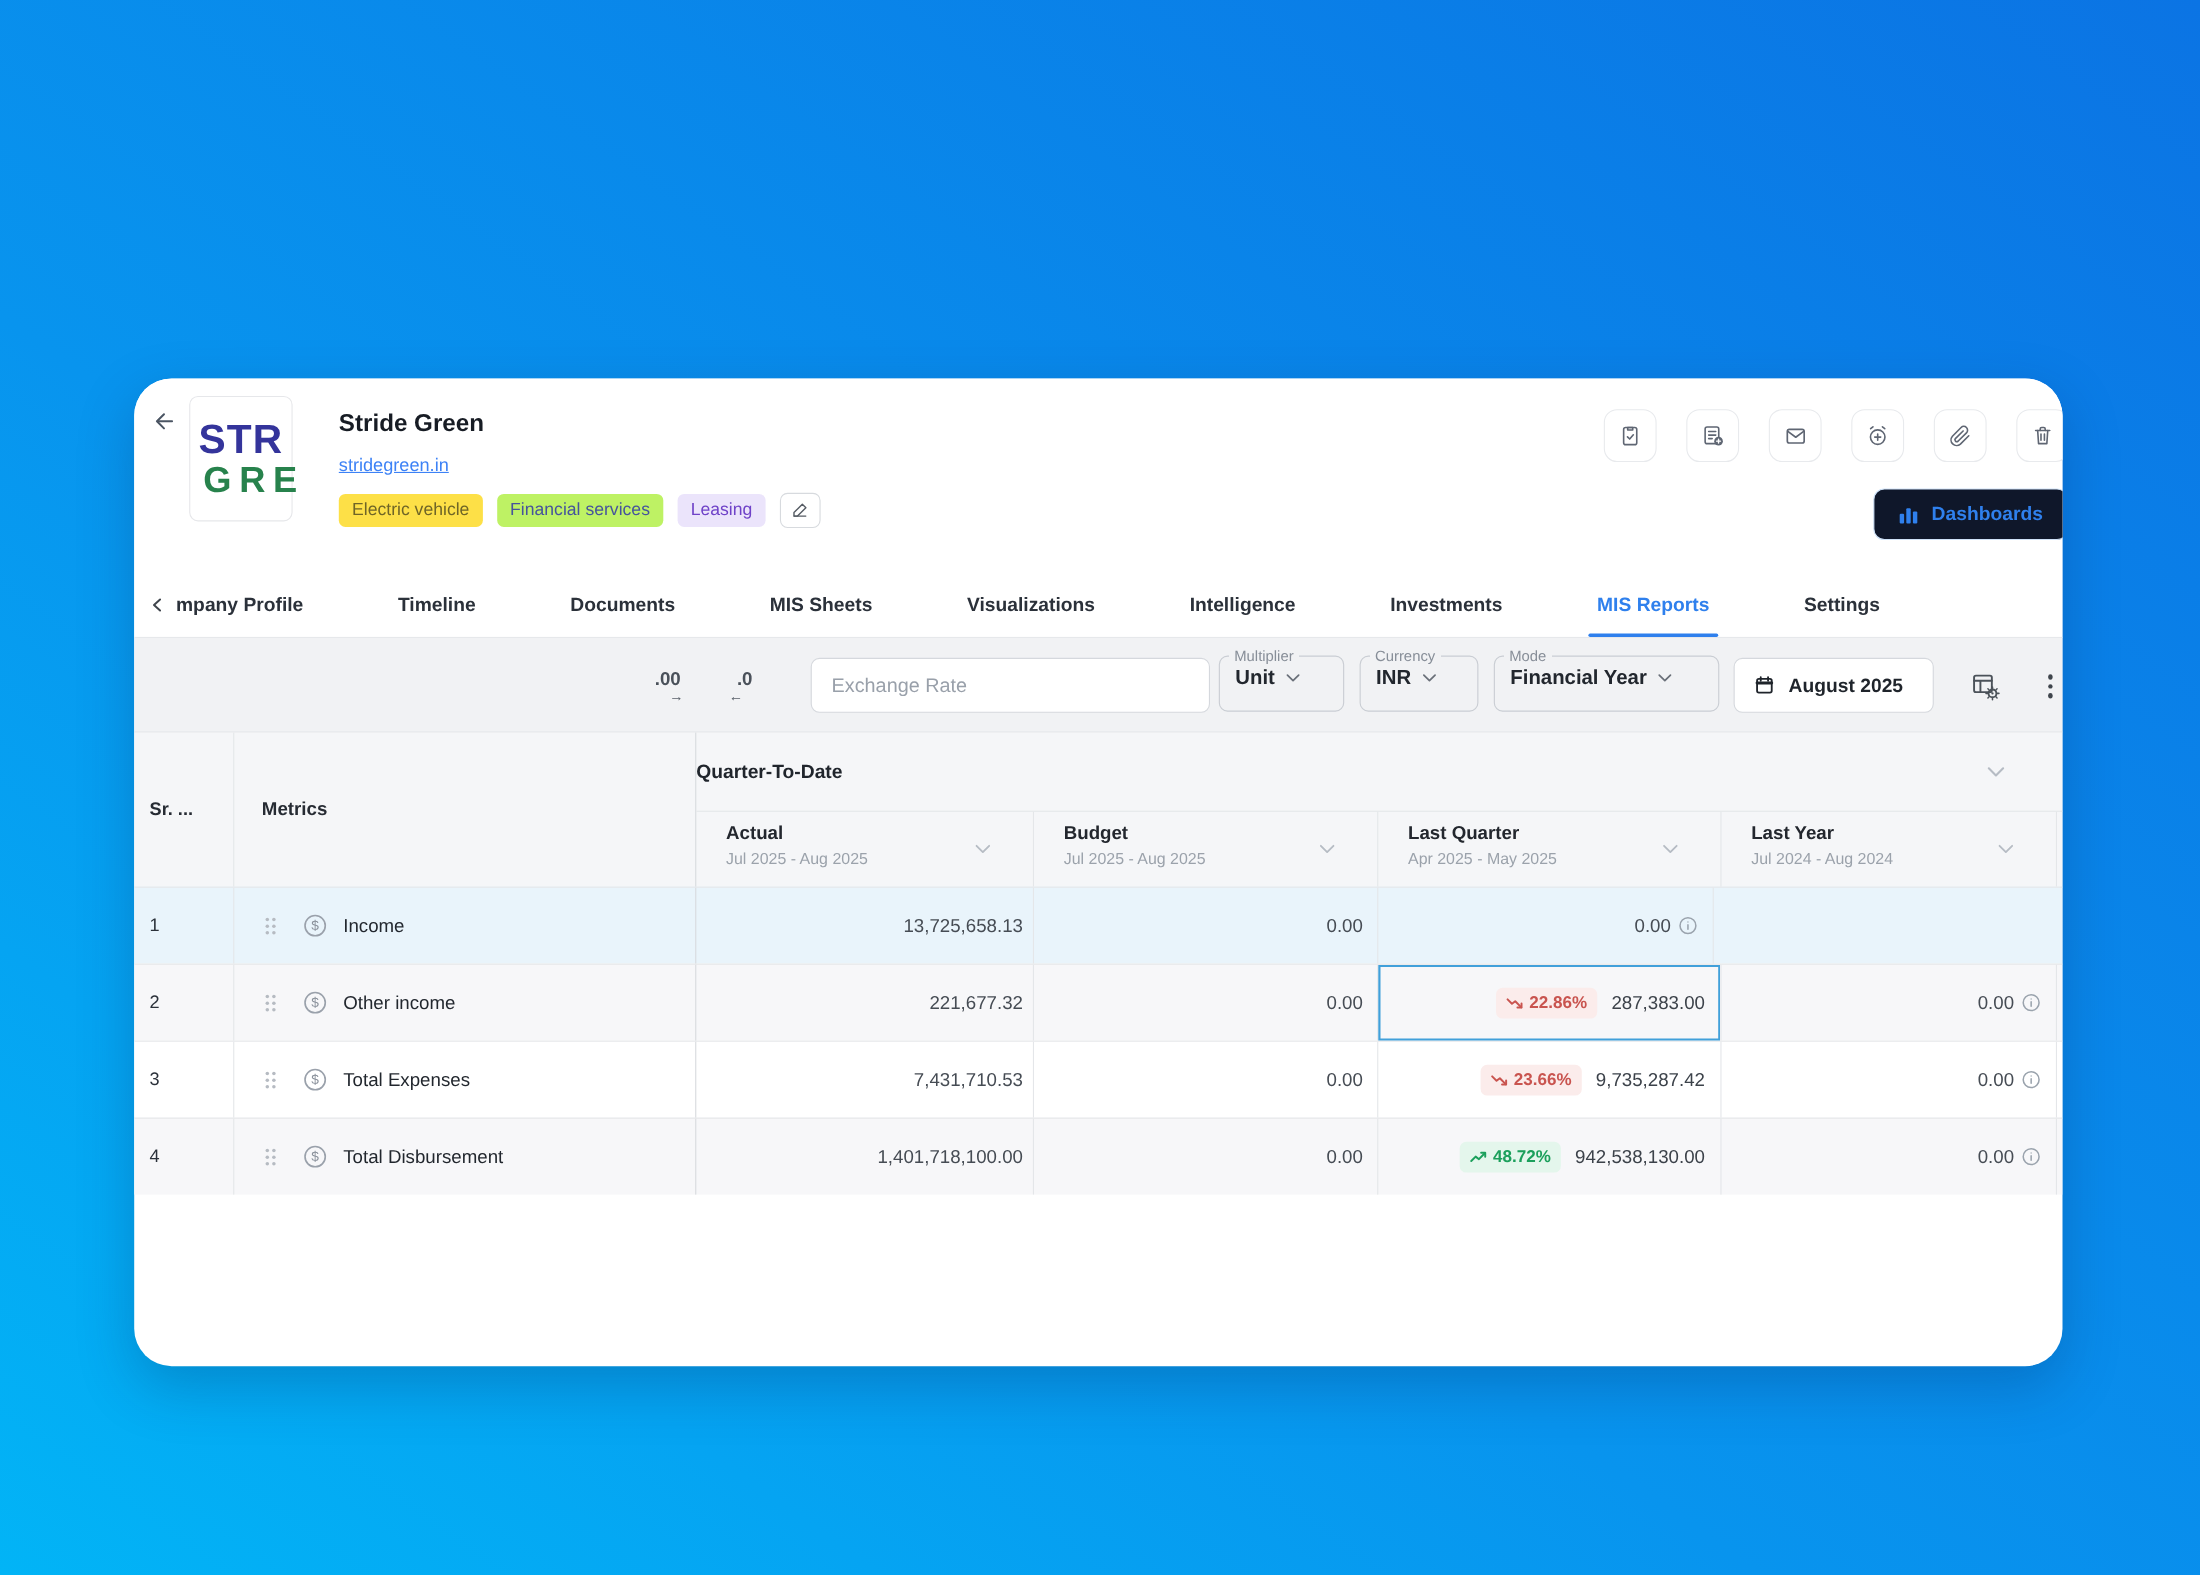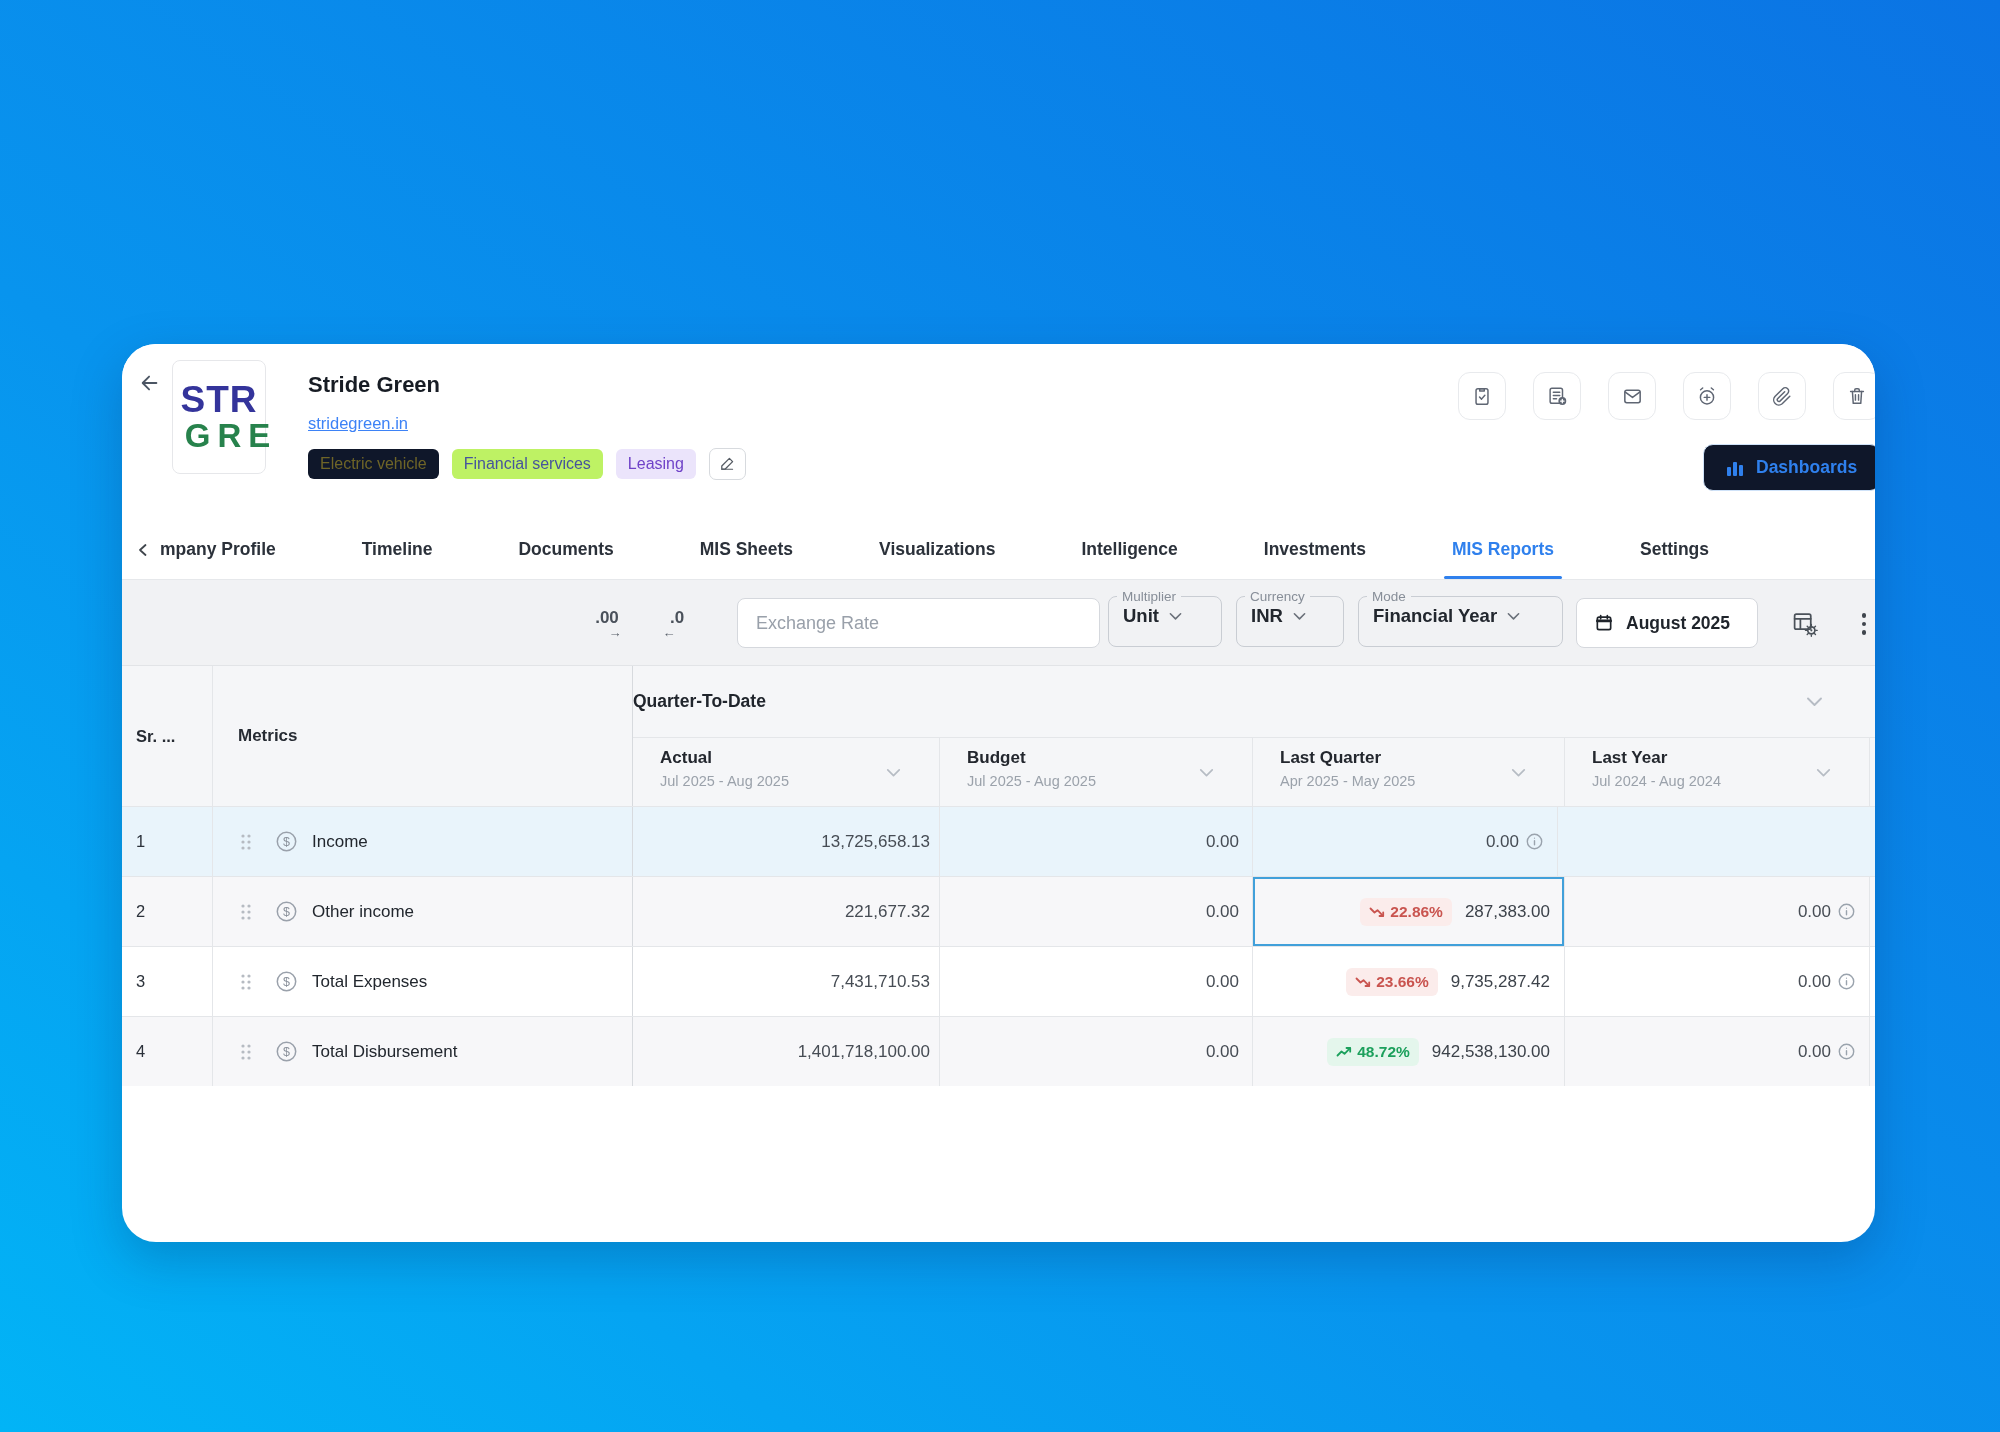--- a/index.html
+++ b/index.html
@@ -17,21 +17,21 @@
   
   .hdr { position:absolute; left:0; top:0; width:100%; height:175px; background:#fff; }
   .back-btn { position:absolute; left:12px; top:24px; width:32px; height:30px; display:flex; align-items:center; justify-content:center; cursor:pointer; background:none; border:none; }
   .logo { position:absolute; left:50px; top:16px; width:94px; height:114px; border:1px solid #e6e7ea; border-radius:8px; background:#fff; display:flex; flex-direction:column; align-items:center; justify-content:center; line-height:1.02; }
   .logo .l1 { font-size:37px; font-weight:bold; color:#34349b; letter-spacing:1px; }
   .logo .l2 { font-size:33px; font-weight:bold; color:#27824c; letter-spacing:7px; margin-left:24px; }
   .co-name { position:absolute; left:186px; top:28px; font-size:22px; font-weight:bold; color:#171c24; }
   .co-link { position:absolute; left:186px; top:70px; font-size:16.5px; color:#3d82f6; text-decoration:underline; }
   .tags { position:absolute; left:186px; top:104px; display:flex; align-items:center; gap:13px; }
   .tag { font-size:16px; padding:6px 12px; border-radius:6px; white-space:nowrap; }
-  .tag.yellow { background:#0f172a; color:#6f6527; }
+  .tag.yellow { background:#fde047; color:#6f6527; }
   .tag.blue   { background:#bef264; color:#46549c; }
   .tag.purple { background:#ebe4fb; color:#6f42c8; }
   .tag-edit { width:37px; height:32px; background:#fff; border:1px solid #d7dade; border-radius:7px; display:flex; align-items:center; justify-content:center; cursor:pointer; }
   .actions { position:absolute; top:28px; left:0; width:100%; height:48px; }
   .act-btn { position:absolute; top:0; width:48px; height:48px; border:1px solid #e8eaed; border-radius:12px; background:#fff; display:flex; align-items:center; justify-content:center; cursor:pointer; color:#5f6673; }
   .dash-btn { position:absolute; left:1581px; top:100px; height:47px; padding:0 22px; display:flex; align-items:center; gap:12px; background:#0f172a; border:1.5px solid #cfe2f8; border-radius:10px; color:#2f80ed; font-size:17.5px; font-weight:600; cursor:pointer; white-space:nowrap; }
   
   .tabbar { position:absolute; left:0; top:175px; width:100%; height:61px; border-bottom:1px solid #e6e8eb; background:#fff; display:flex; align-items:stretch; }
   .tab-scroll { position:absolute; left:6px; top:0; width:30px; height:61px; display:flex; align-items:center; justify-content:center; background:none; border:none; cursor:pointer; }
   .tabs { display:flex; gap:86px; padding-left:38px; }

